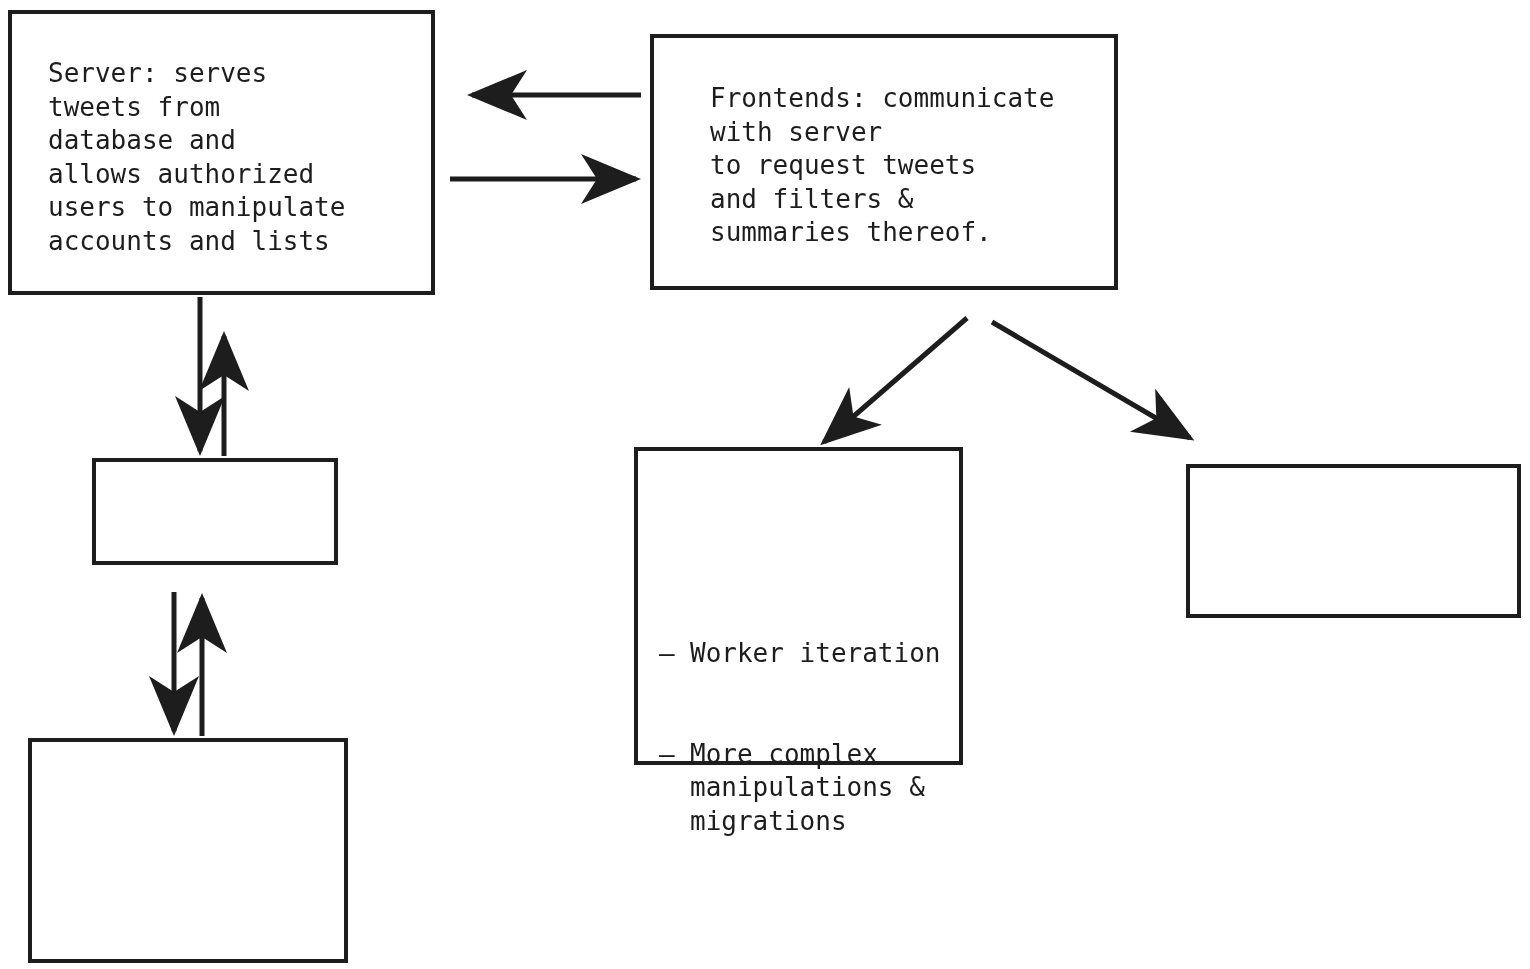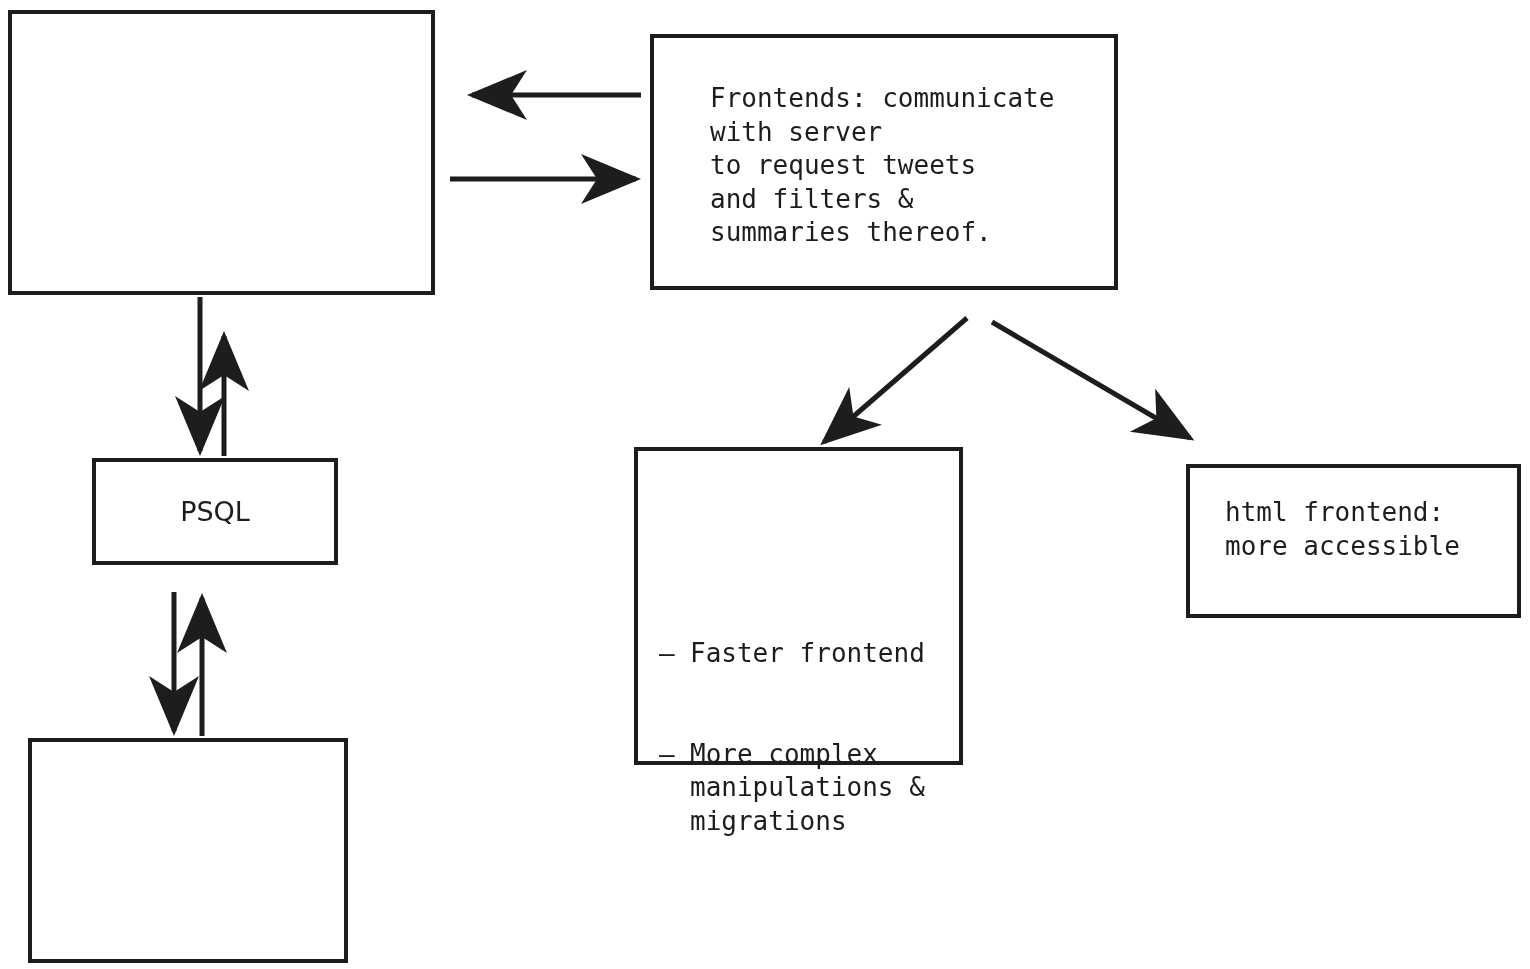--- a/index.html
+++ b/index.html
@@ -120,46 +120,49 @@
     <g>
       <line x1="967" y1="318" x2="824" y2="442" stroke="#1d1d1d" stroke-width="5" marker-end="url(#ah)"></line>
     </g>
 
     <g>
       <line x1="992" y1="322" x2="1190" y2="438" stroke="#1d1d1d" stroke-width="5" marker-end="url(#ah)"></line>
     </g>
   </svg>
 
   <div class="box" id="box-server"></div>
+  <div class="box-text" id="txt-server">Server: serves
+tweets from
+database and
+allows authorized
+users to manipulate
+accounts and lists</div>
 
   <div class="box" id="box-frontends"></div>
   <div class="box-text" id="txt-frontends">Frontends: communicate
 with server
 to request tweets
 and filters &amp;
 summaries thereof.</div>
 
   <div class="box" id="box-psql"></div>
-  <div id="txt-psql">PSQL</div>
 
   <div class="box" id="box-worker"></div>
 
   <div class="box" id="box-terminal"></div>
   <div class="box-text" id="txt-terminal">
     <div class="bullets">
       <div class="bullet-row">
         <span class="bullet-dash">–</span>
-        <span class="bullet-body">Faster frontend</span>
+        <span class="bullet-body">Worker iteration</span>
       </div>
       <div class="bullet-row">
         <span class="bullet-dash">–</span>
         <span class="bullet-body">More complex
 manipulations &amp;
 migrations</span>
       </div>
     </div>
   </div>
 
   <div class="box" id="box-html"></div>
-  <div class="box-text" id="txt-html">html frontend:
-more accessible</div>
 
 </div>
 
 </body></html>

